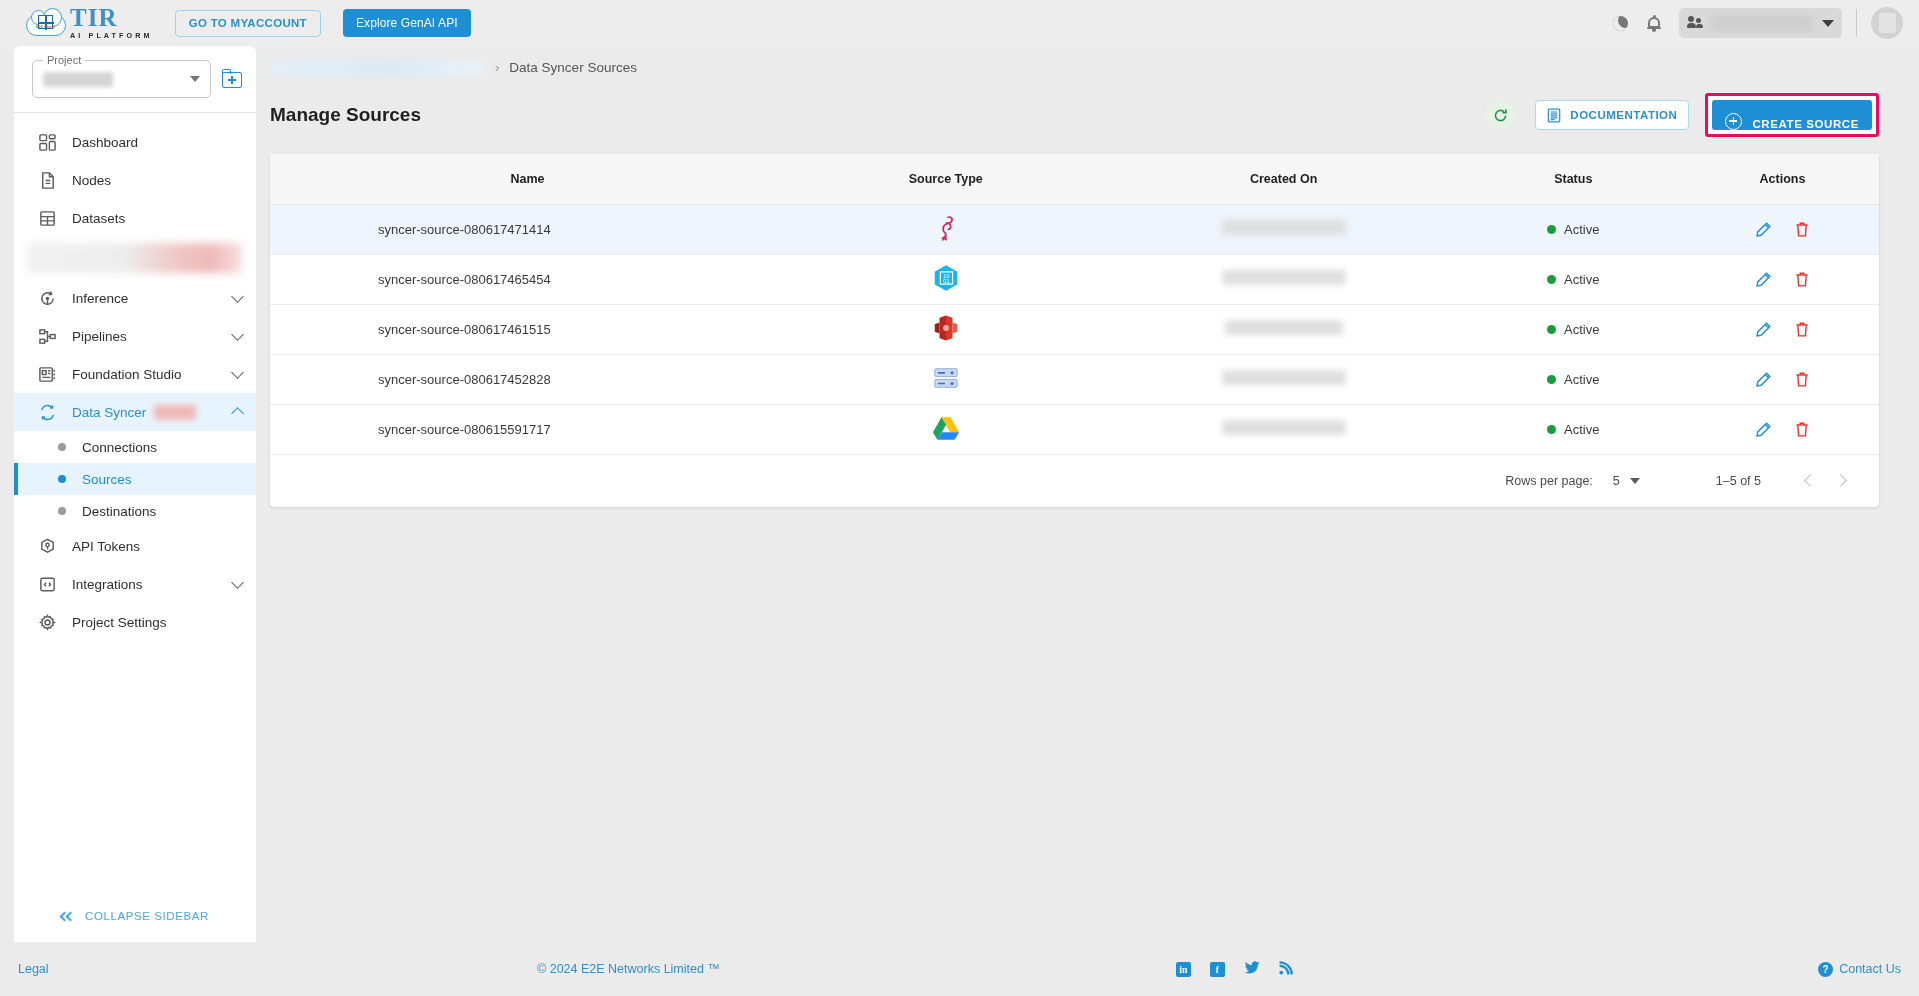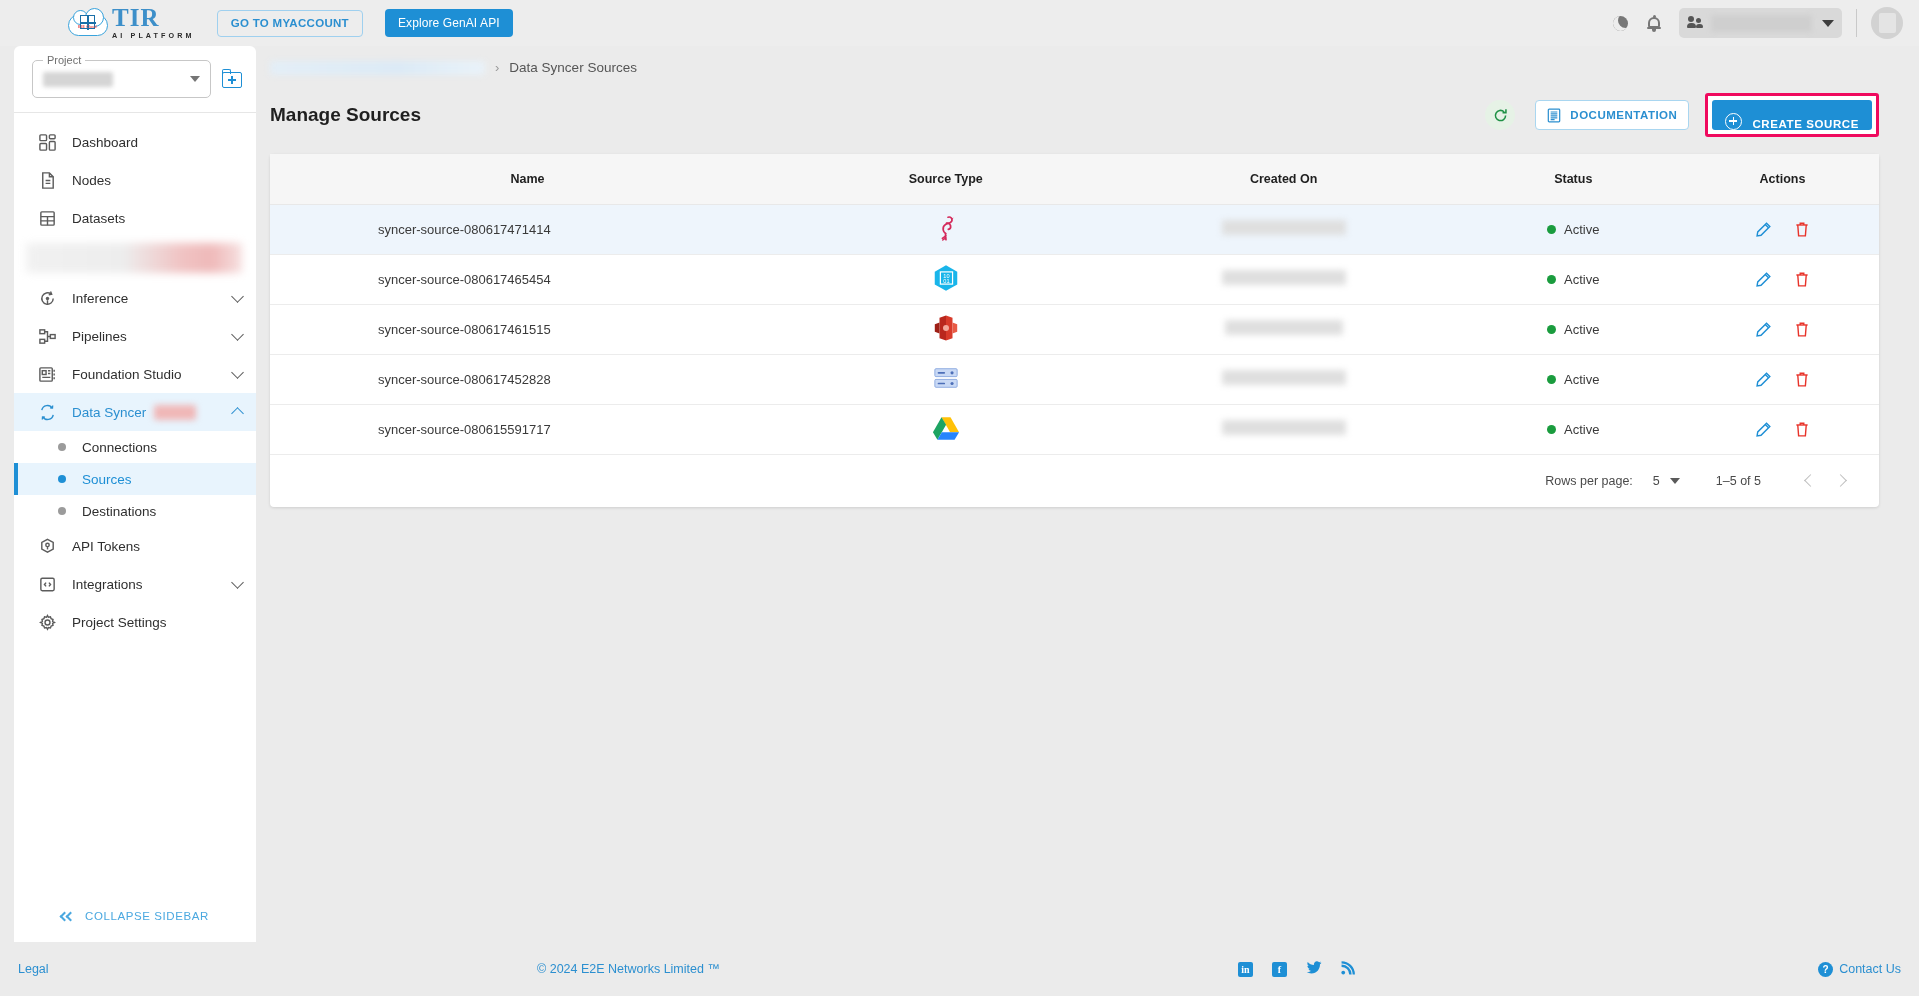--- a/index.html
+++ b/index.html
@@ -8,21 +8,21 @@
     font-family: "Liberation Sans", sans-serif;
     background: #ebebeb;
     overflow: hidden;
   }
   .app { position: relative; width: 1919px; height: 996px; }
 
   
   .topbar {
     position: absolute; top: 0; left: 0; width: 1919px; height: 46px;
     background: #ededed;
-    display: flex; align-items: center; padding-left: 42px;
+    display: flex; align-items: center;
   }
   .logo-wrap { display: flex; align-items: center; margin-left: 26px; }
   .logo-cloud { position: relative; width: 40px; height: 30px; }
   .cloud-shape {
     position: absolute; left: 0; top: 6px; width: 40px; height: 22px;
     background: #ffffff; border: 1.6px solid #39a3dc; border-radius: 12px 12px 11px 11px;
   }
   .cloud-bump1 {
     position:absolute; left:5px; top:2px; width:15px; height:15px;
     background:#fff; border:1.6px solid #39a3dc; border-radius:50%;
@@ -223,33 +223,33 @@
 
   
   .pagination {
     display:flex; align-items:center; justify-content:flex-end;
     height: 52px; padding-right: 24px; font-size: 12.5px; color:#4a4a4a;
   }
   .rpp-label { margin-right: 20px; }
   .rpp-select { display:flex; align-items:center; cursor:pointer; margin-right: 36px; }
   .rpp-select .v { margin-right: 10px; }
   .rpp-caret { width:0;height:0;border-left:5px solid transparent;border-right:5px solid transparent;border-top:6px solid #5a5a5a;}
-  .range { margin-right: 34px; }
+  .range { margin-right: 34px; margin-left: 40px; }
   .pg-btn { width: 30px; height:30px; display:flex;align-items:center;justify-content:center; cursor:pointer;}
   .pg-arrow-l { width:9px;height:9px;border-left:1.7px solid #bdbdbd;border-bottom:1.7px solid #bdbdbd; transform: rotate(45deg); }
   .pg-arrow-r { width:9px;height:9px;border-right:1.7px solid #bdbdbd;border-top:1.7px solid #bdbdbd; transform: rotate(45deg); }
 
   
   .footer {
     position:absolute; left:0; bottom:0; width:1919px; height:54px; background:#ebebeb;
     display:flex; align-items:center; font-size: 12.5px; color:#2b8fd0;
   }
   .footer .legal { margin-left: 18px; cursor:pointer;}
   .footer .copy { position:absolute; left: 537px; color:#2b8fd0; }
-  .social { position:absolute; left: 1238px; display:flex; gap: 19px; align-items:center;}
+  .social { position:absolute; left: 1176px; display:flex; gap: 19px; align-items:center;}
   .sq { width:15px;height:15px;background:#1e8fd5;border-radius:2px; position:relative; cursor:pointer;}
   .sq .gl { position:absolute;inset:0;display:flex;align-items:center;justify-content:center;color:#fff;font-size:10px;font-weight:bold;font-family:"Liberation Serif",serif;}
   .contact { position:absolute; right: 18px; display:flex; align-items:center; cursor:pointer;}
   .help-circ { width:15px;height:15px;border-radius:50%;background:#1e8fd5;color:#fff;font-size:10px;font-weight:bold;
                display:flex;align-items:center;justify-content:center;margin-right:6px;}
 </style>
 </head>
 <body>
 
 <div class="app">

